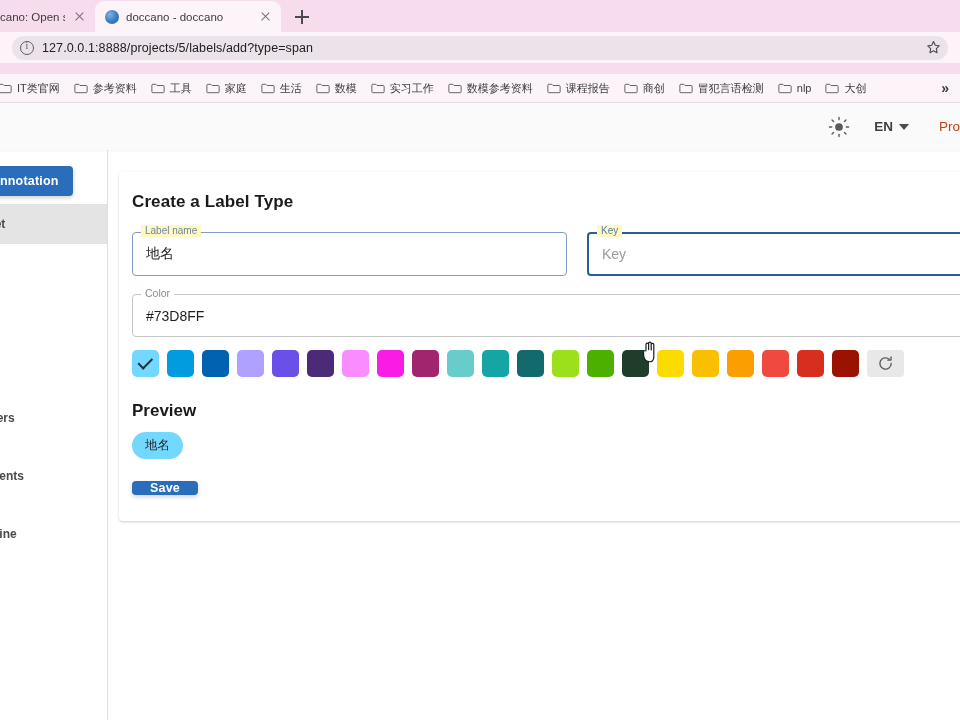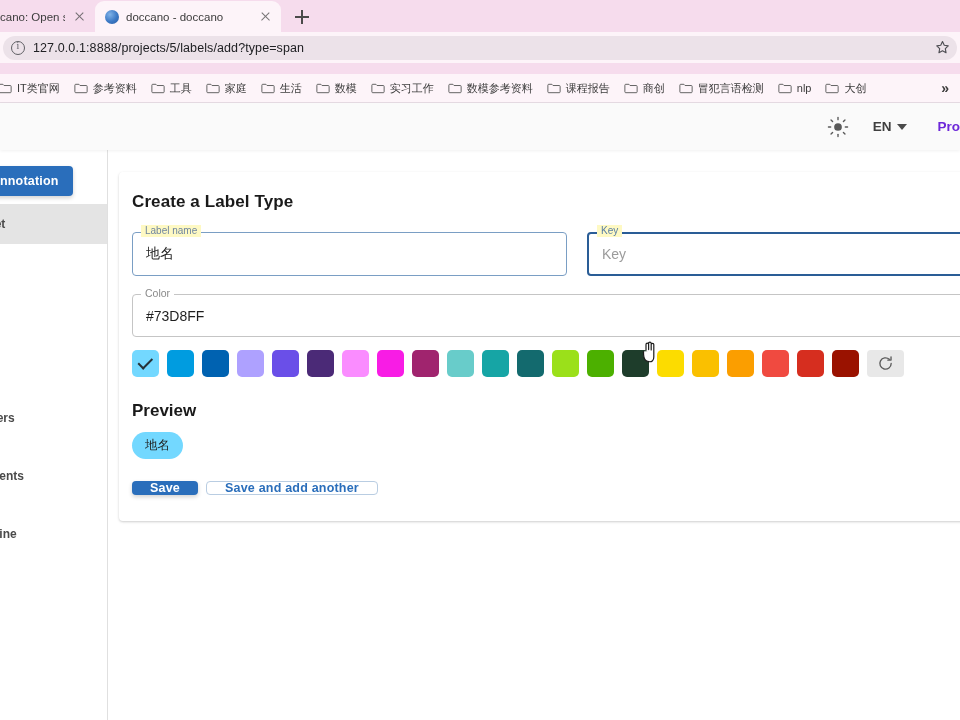--- a/index.html
+++ b/index.html
@@ -52,21 +52,21 @@
     position: relative; flex: none;
   }
   .new-tab::before, .new-tab::after {
     content: ""; position: absolute; background: #4a4a4a;
   }
   .new-tab::before { left: 6px; top: 12.3px; width: 14px; height: 1.5px; }
   .new-tab::after  { top: 6px; left: 12.3px; height: 14px; width: 1.5px; }
 
   .omnibar-row {
     height: 31px; background: #fdf4f9; display: flex; align-items: center;
-    padding: 0 3px;
+    padding: 0 12px;
   }
   .omnibox {
     flex: 1; height: 24px; border-radius: 14px; background: #ece2e9;
     display: flex; align-items: center; padding: 0 6px 0 8px; gap: 8px;
   }
   .info-icon {
     width: 14px; height: 14px; border-radius: 50%; border: 1.3px solid #5f5f64;
     flex: none; position: relative;
   }
   .info-icon::before {
@@ -106,21 +106,21 @@
   }
   .sun-icon { width: 22px; height: 22px; margin-right: 24px; }
   .lang-sel {
     display: flex; align-items: center; gap: 6px;
     font-size: 13.5px; color: #3f3f3f; font-weight: 600; margin-right: 30px;
   }
   .caret-down {
     width: 0; height: 0; border-left: 5px solid transparent;
     border-right: 5px solid transparent; border-top: 6px solid #4a4a4a;
   }
-  .profile-txt { font-size: 13.5px; color: #6d28d9; font-weight: 700; padding-right: 0; }
+  .profile-txt { font-size: 13.5px; color: #c2410c; font-weight: 400; padding-right: 0; }
 
   .body-row { display: flex; height: 576px; }
 
   
   .sidebar {
     width: 108px; background: #ffffff; border-right: 1px solid #e0e0e0;
     position: relative; flex: none; overflow: hidden;
   }
   .start-annotation {
     position: absolute; left: -56px; top: 16px;
@@ -441,21 +441,20 @@
                 <path d="M19.8 2.6v4.6h-4.6" fill="none" stroke="#5c5c5c" stroke-width="1.9" stroke-linecap="round" stroke-linejoin="round"></path>
               </svg>
             </div>
           </div>
 
         <div class="preview-title">Preview</div>
         <div class="preview-chip" id="preview-chip" style="background: rgb(115, 216, 255);">地名</div>
 
         <div class="btn-row">
           <div class="btn btn-primary">Save</div>
-          <div class="btn btn-outline">Save and add another</div>
         </div>
 
       </div>
     </div>
   </div>
 
   <svg class="cursor-hand" viewBox="0 0 17 22">
     <path d="M5 9V3.4a1.3 1.3 0 0 1 2.6 0V8.6M7.6 8.6V2.4a1.3 1.3 0 0 1 2.6 0v6.2M10.2 8.9V3.6a1.3 1.3 0 0 1 2.6 0V12M2.5 10.5l.1 3.3c.1 3.5 2 6.6 5.3 6.9 3.2.3 4.9-1.4 4.9-4.6V9.5" fill="#ffffff" stroke="#1c1c1c" stroke-width="1.2" stroke-linejoin="round" stroke-linecap="round"></path>
   </svg>
 </div>

